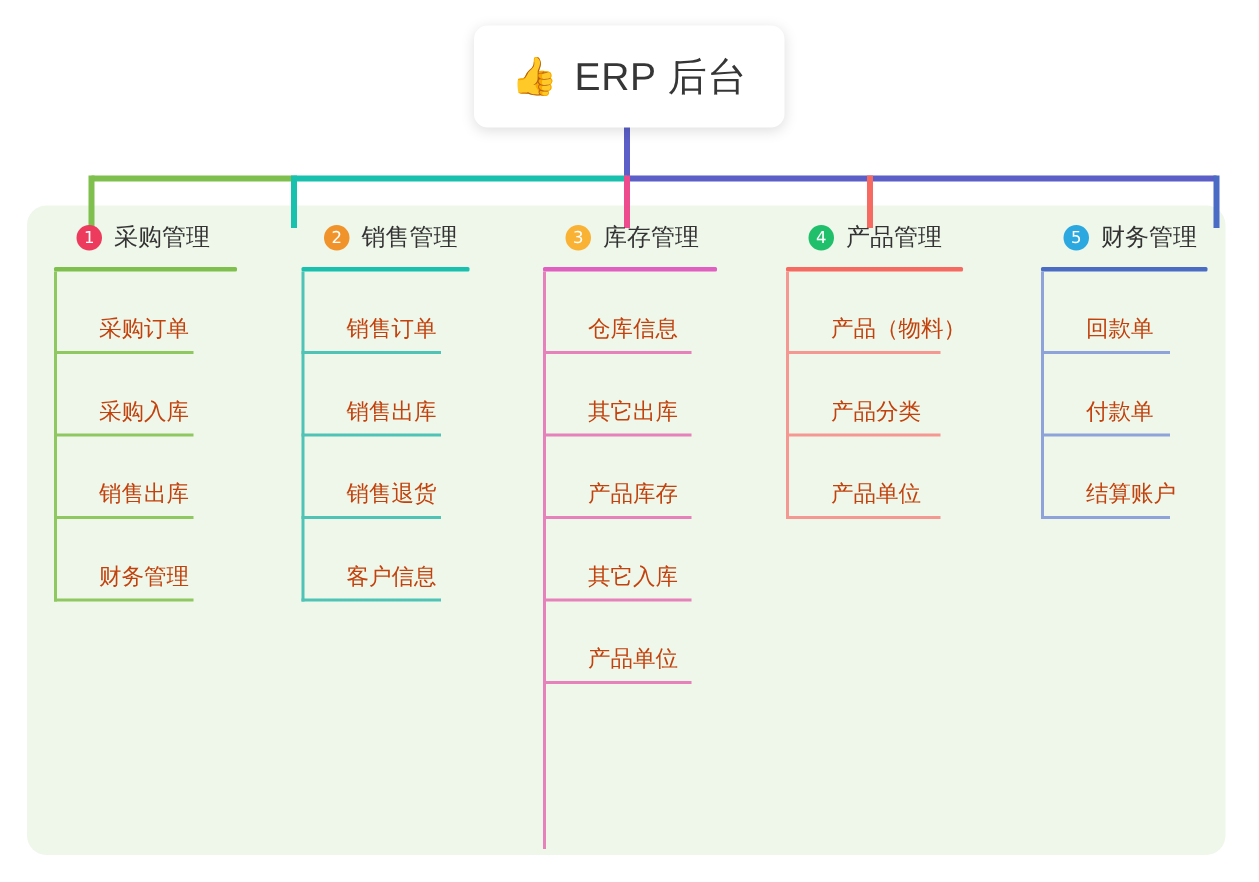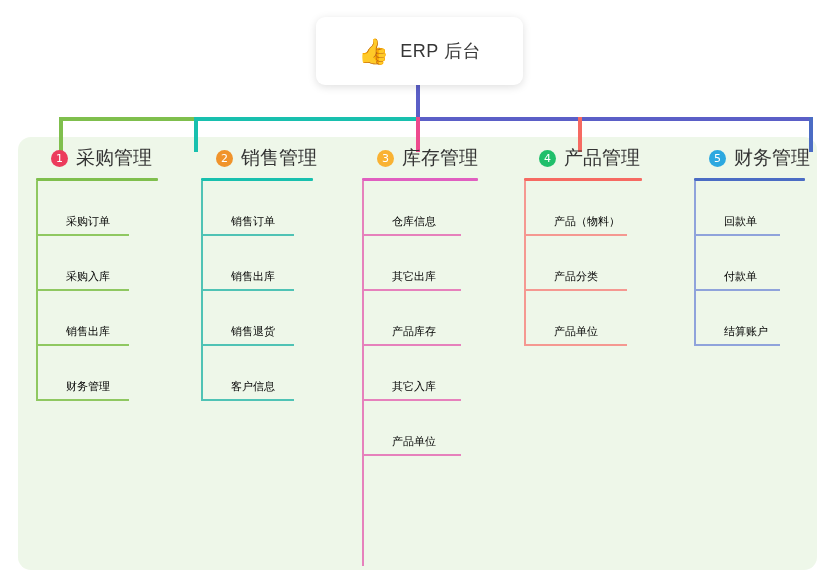--- a/index.html
+++ b/index.html
@@ -36,21 +36,21 @@
     justify-content: center;
     gap: 11px;
     z-index: 6;
   }
   .title-emoji {
     font-size: 25px;
     line-height: 1;
     display: block;
   }
   .title-text {
-    font-size: 18px;
+    font-size: 26px;
     color: #363636;
     letter-spacing: 0.5px;
     white-space: nowrap;
   }
 
   
   .panel {
     position: absolute;
     left: 18px;
     top: 137px;
@@ -90,21 +90,21 @@
     height: 17px;
     border-radius: 50%;
     color: #ffffff;
     font-size: 11px;
     line-height: 17px;
     text-align: center;
     flex: 0 0 auto;
     font-family: "DejaVu Sans", sans-serif;
   }
   .col-title {
-    font-size: 19px;
+    font-size: 16px;
     color: #333333;
     white-space: nowrap;
     text-align: center;
   }
   .head-rule {
     height: 3px;
     margin-top: 7px;
     border-radius: 1px;
   }
 
@@ -121,22 +121,22 @@
   }
   .leaf {
     position: relative;
     height: 55px;
     box-sizing: border-box;
   }
   .leaf-label {
     position: absolute;
     left: 30px;
     bottom: 7px;
-    font-size: 11px;
-    color: #000000;
+    font-size: 15px;
+    color: #c2410c;
     white-space: nowrap;
   }
   .leaf-rule {
     position: absolute;
     left: 0px;
     bottom: 0px;
     height: 2px;
   }
 </style>
 </head>

